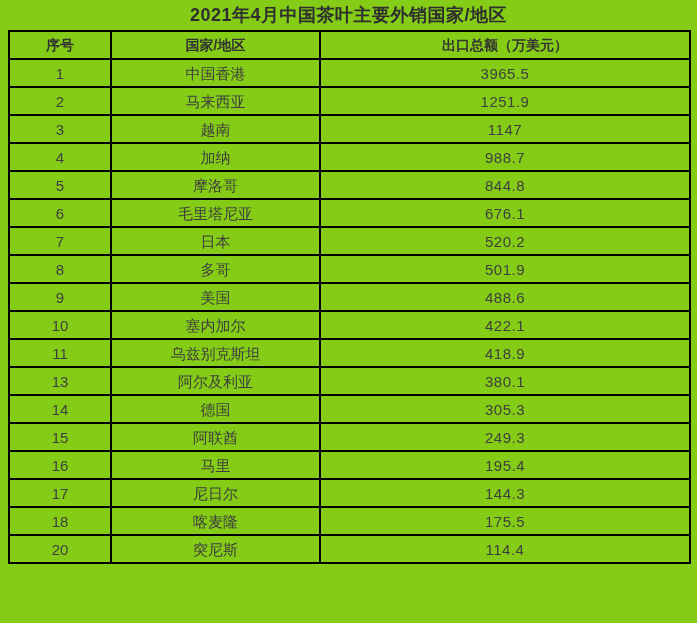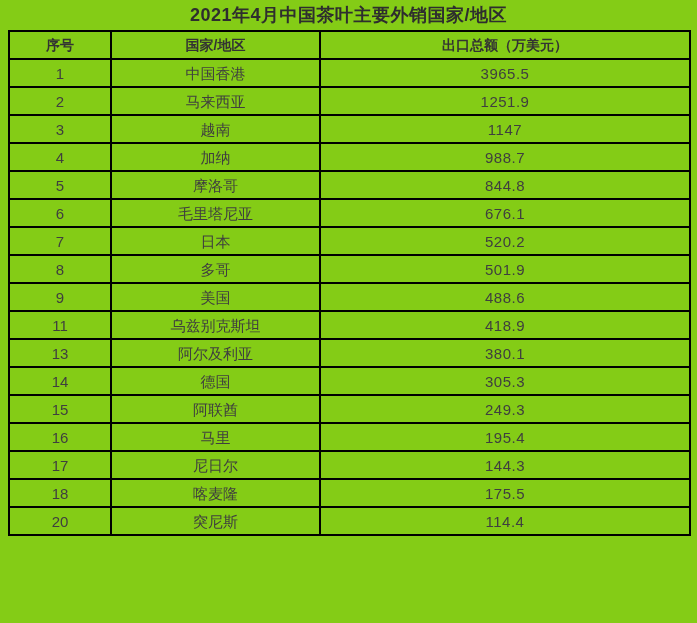--- a/index.html
+++ b/index.html
@@ -117,20 +117,25 @@
         <td>8</td>
         <td>多哥</td>
         <td class="num">501.9</td>
       </tr>
       <tr>
         <td>9</td>
         <td>美国</td>
         <td class="num">488.6</td>
       </tr>
       <tr>
+        <td>10</td>
+        <td>塞内加尔</td>
+        <td class="num">422.1</td>
+      </tr>
+      <tr>
         <td>11</td>
         <td>乌兹别克斯坦</td>
         <td class="num">418.9</td>
       </tr>
       <tr>
         <td>13</td>
         <td>阿尔及利亚</td>
         <td class="num">380.1</td>
       </tr>
       <tr>

